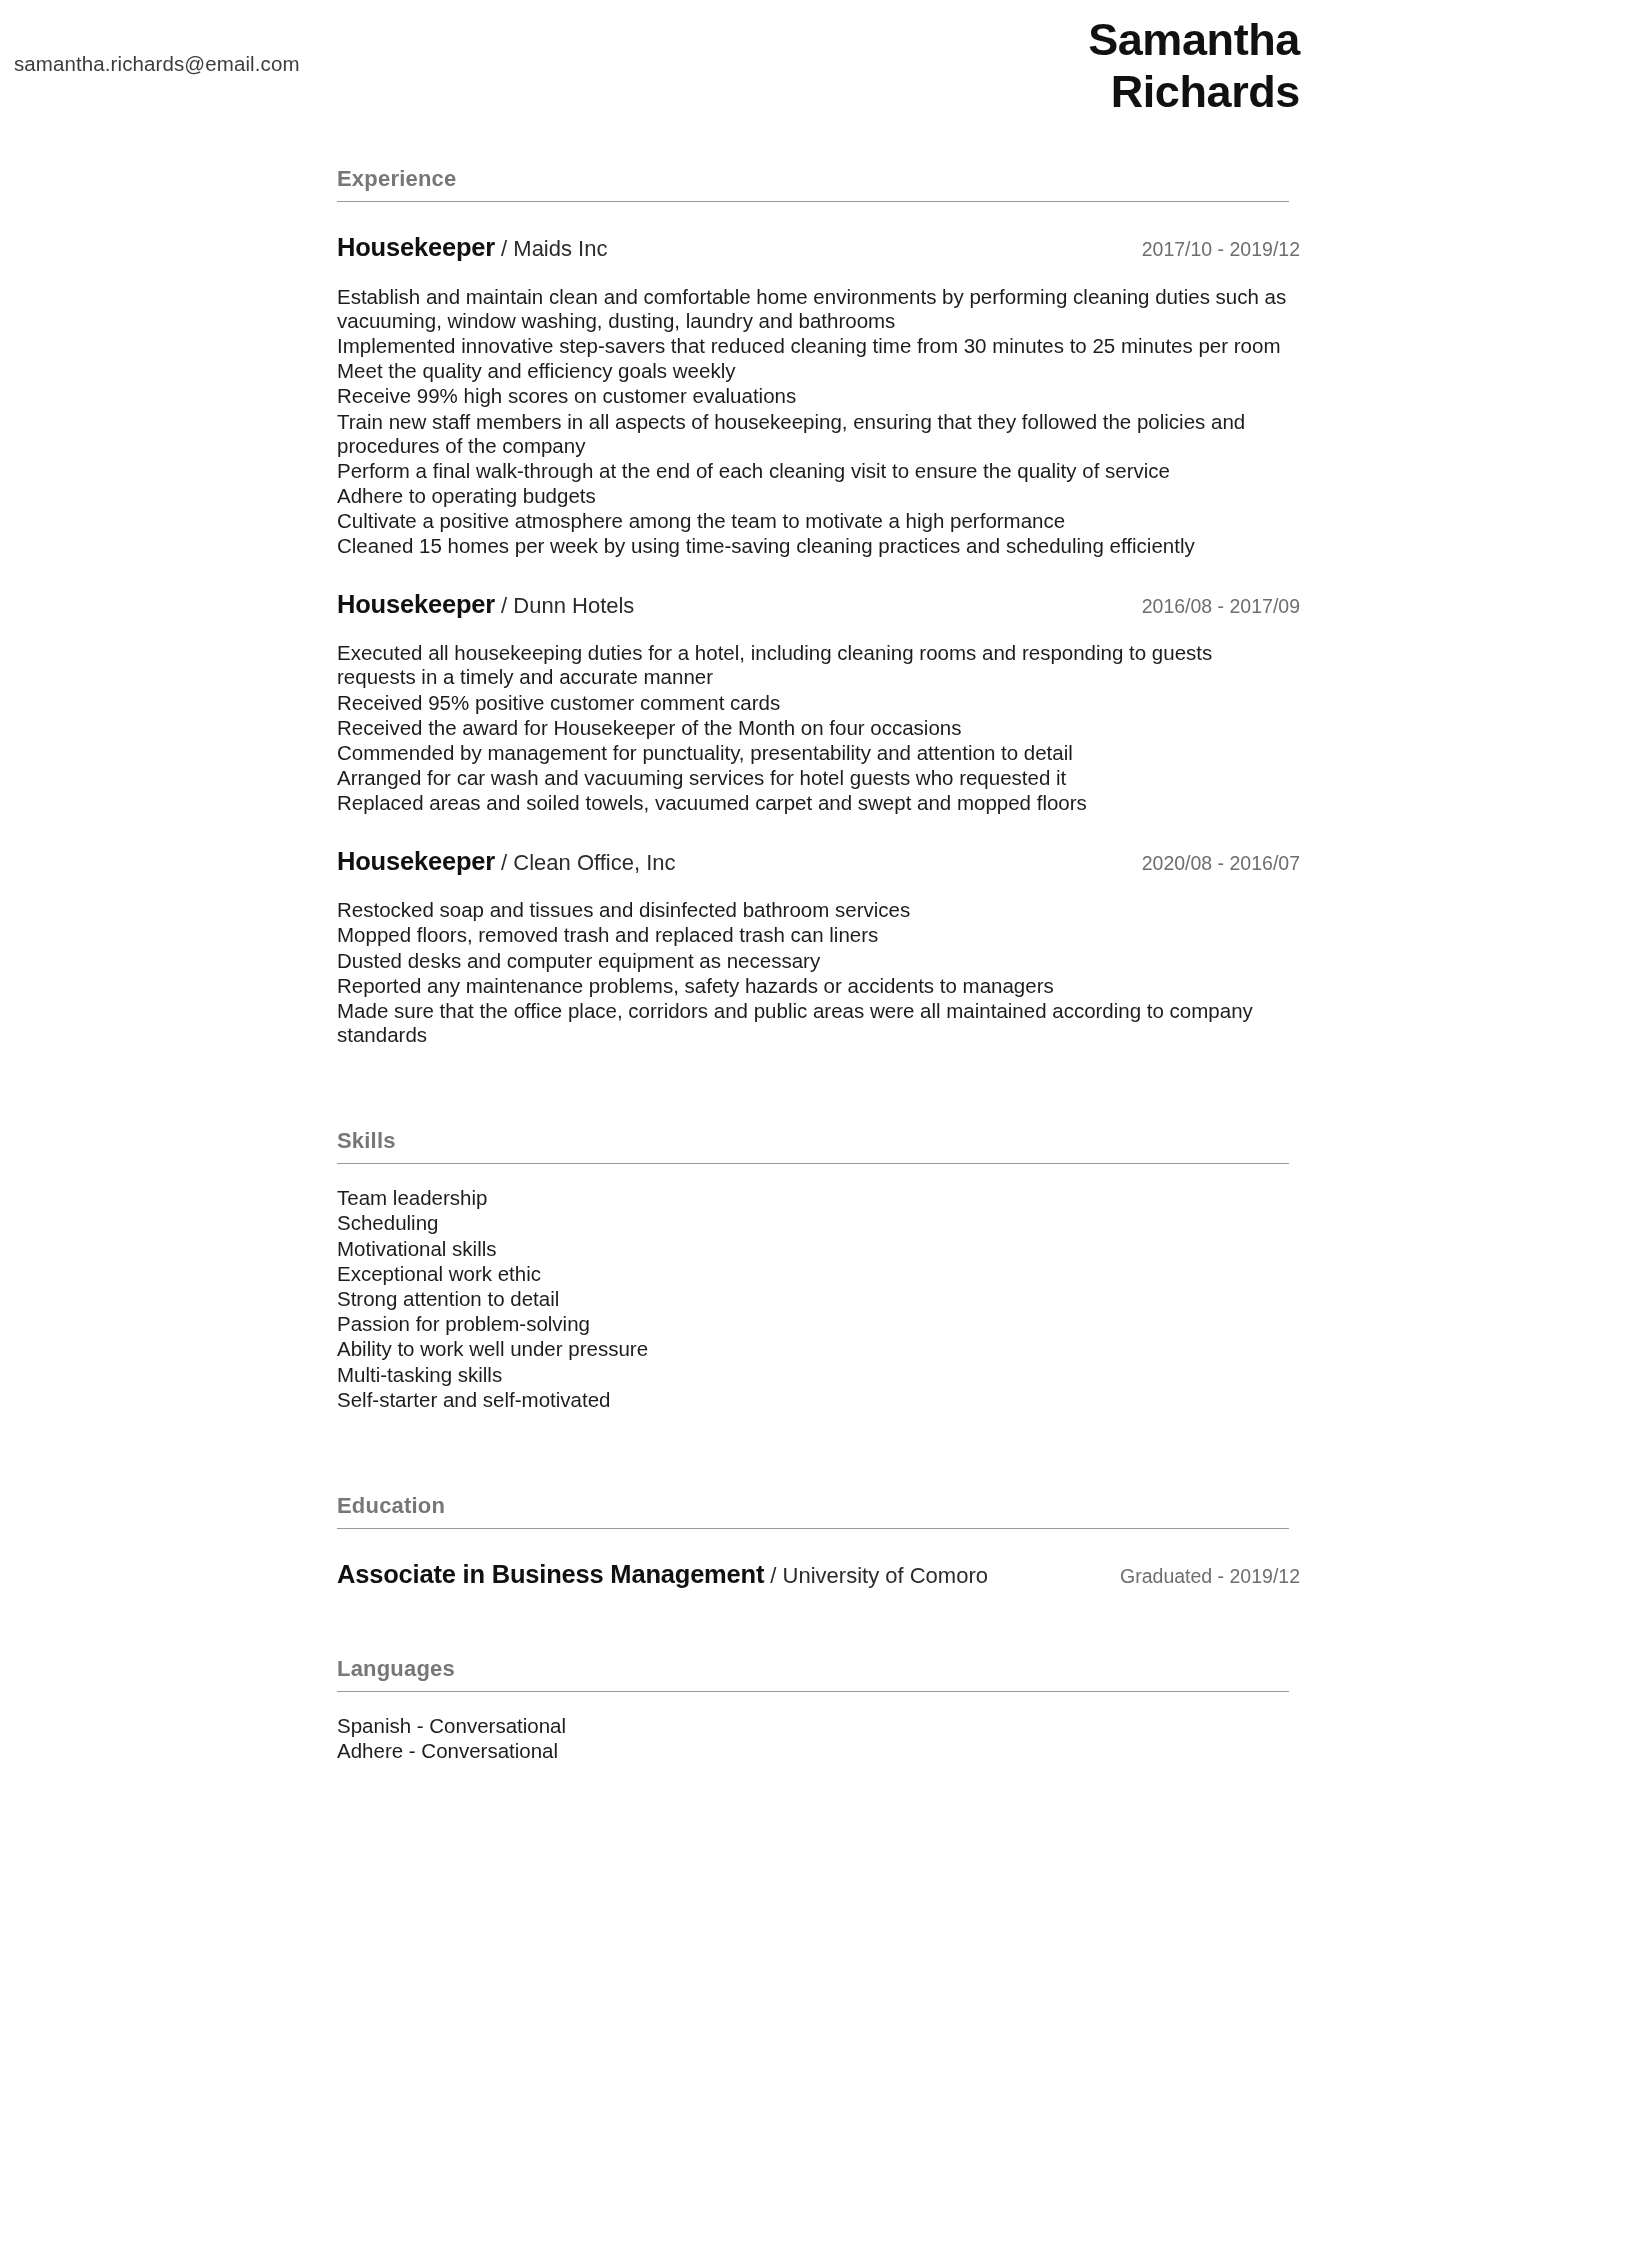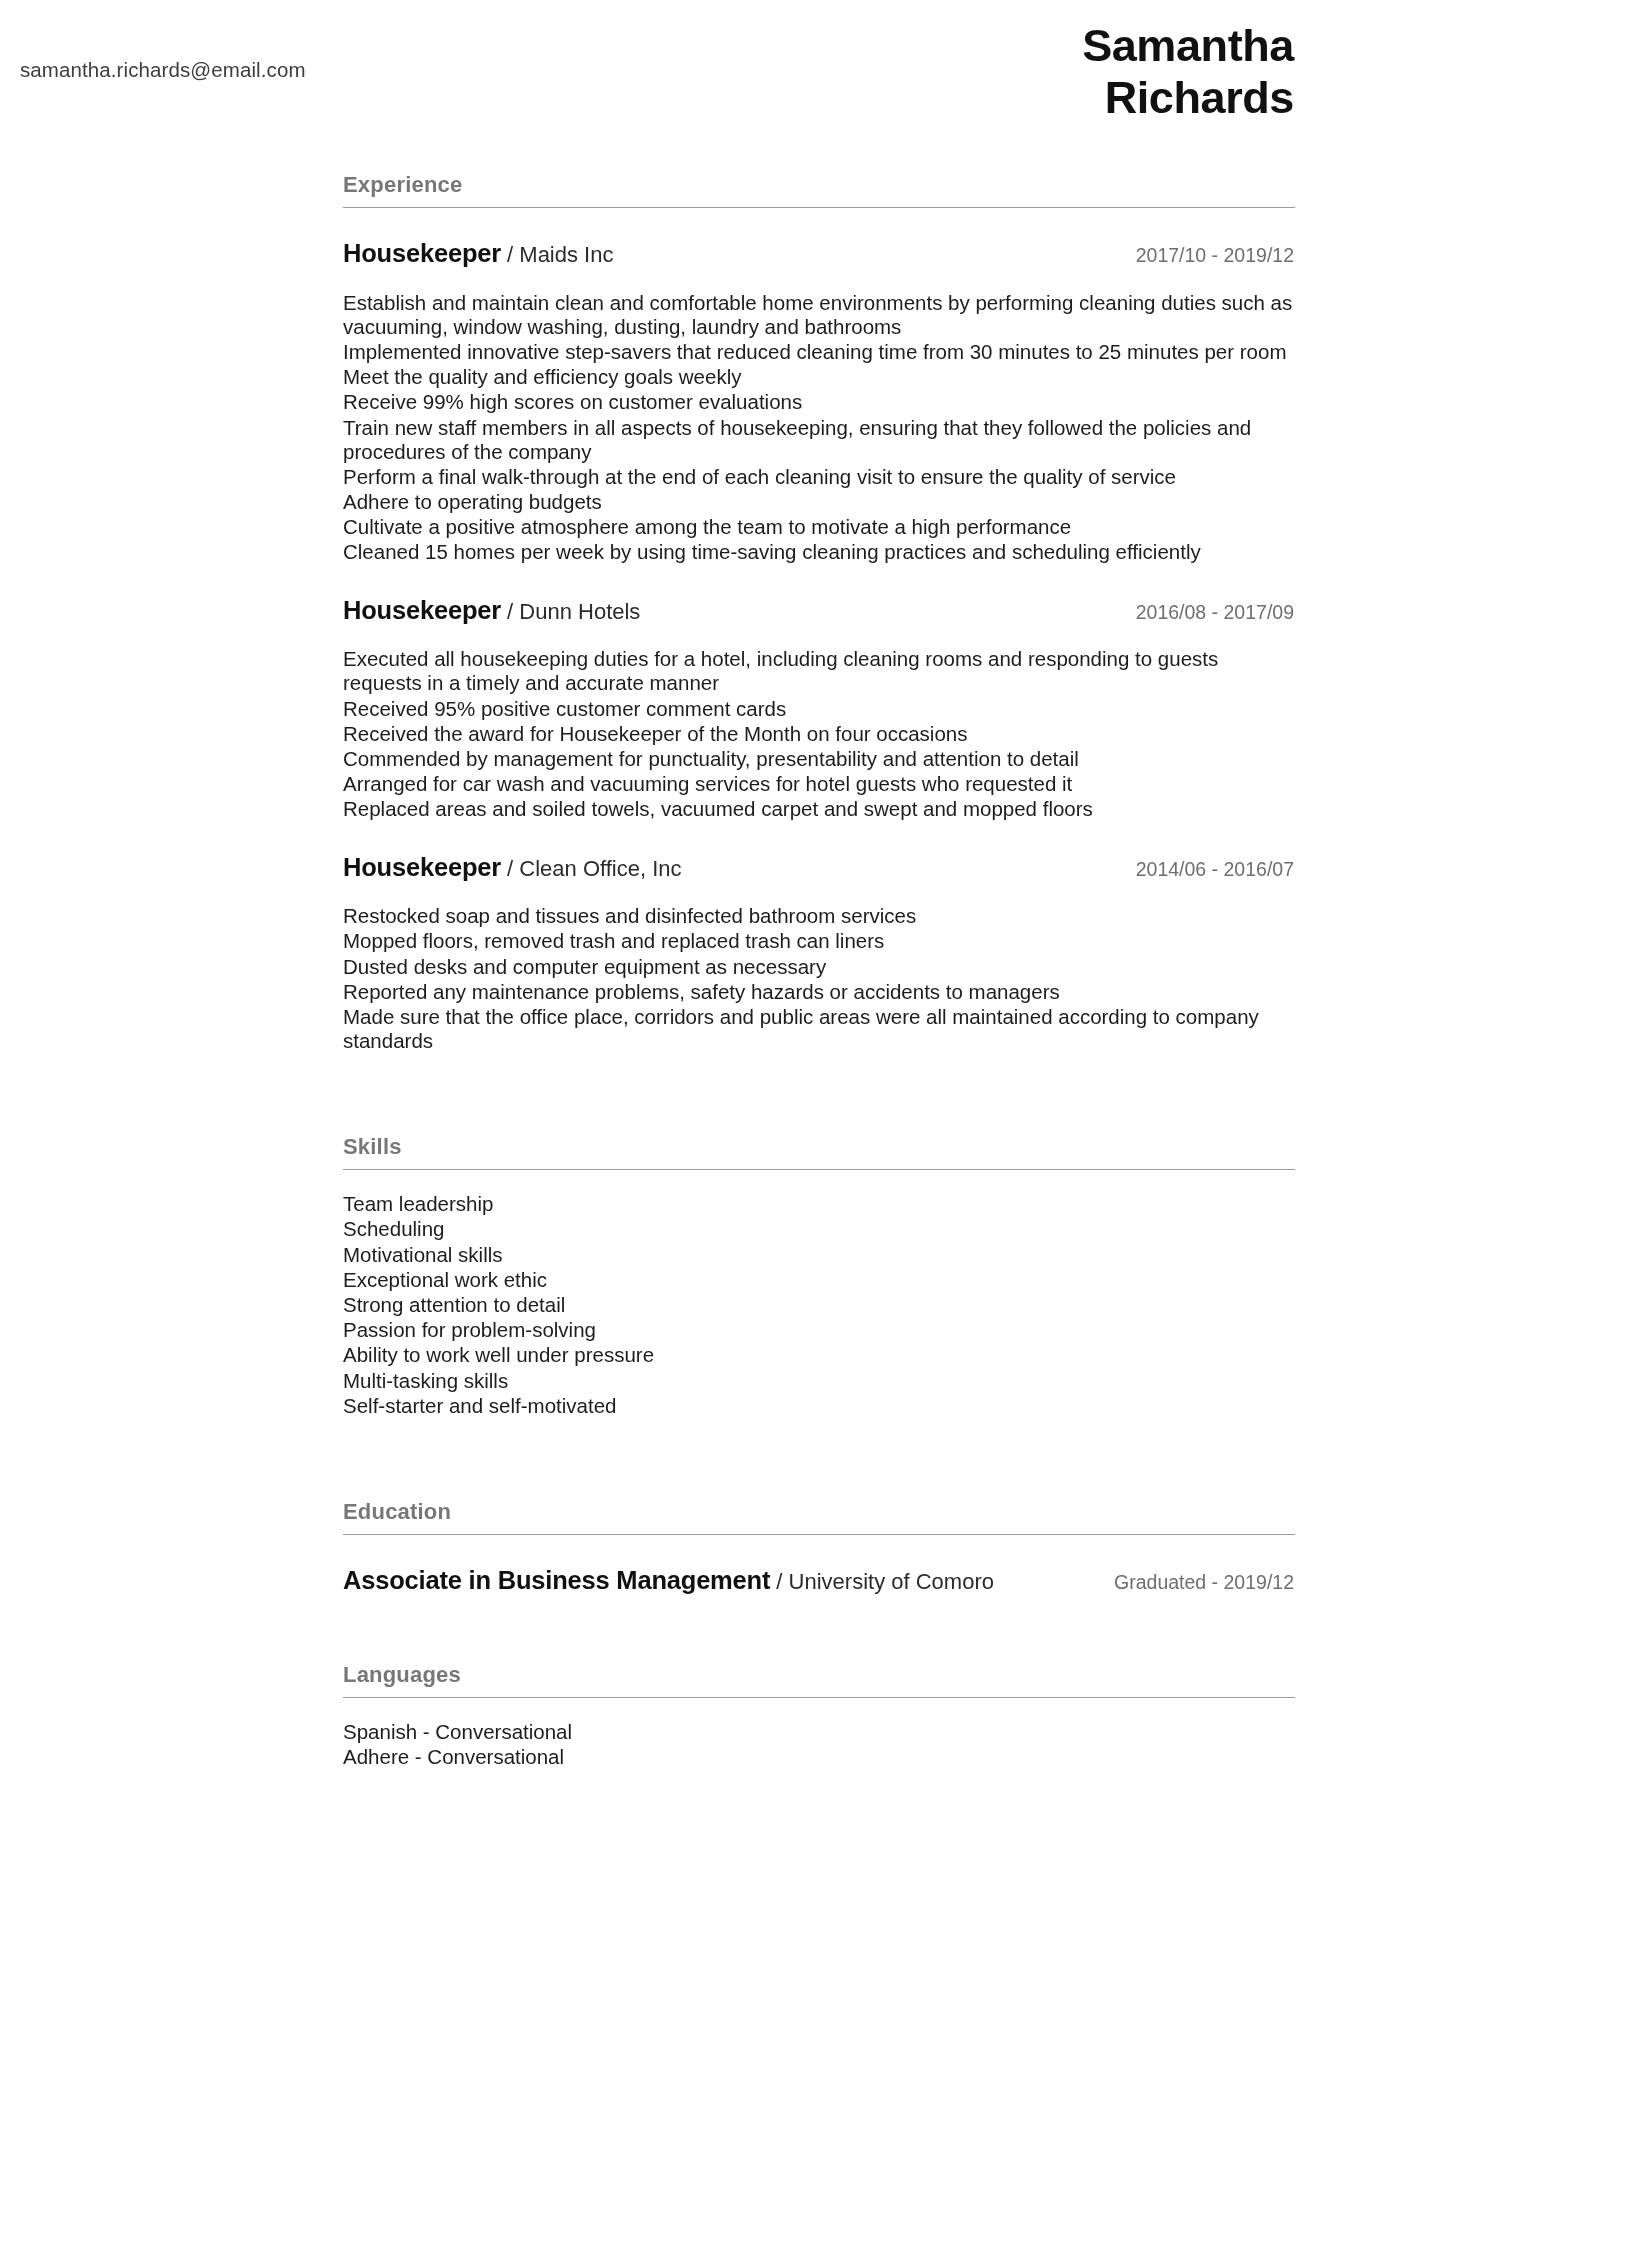--- a/index.html
+++ b/index.html
@@ -12,21 +12,21 @@
     min-height: 2244px;
     font-family: "Liberation Sans", sans-serif;
     color: #1a1a1a;
     -webkit-font-smoothing: antialiased;
   }
   .page {
     position: relative;
     width: 1318px;
     min-height: 2244px;
     box-sizing: border-box;
-    padding: 10px;
+    padding: 4px;
   }
 
   
   .header {
     position: relative;
     height: 140px;
   }
   .email {
     position: absolute;
     left: 10px;
@@ -166,21 +166,21 @@
           <div class="bullet">Commended by management for punctuality, presentability and attention to detail</div>
           <div class="bullet">Arranged for car wash and vacuuming services for hotel guests who requested it</div>
           <div class="bullet">Replaced areas and soiled towels, vacuumed carpet and swept and mopped floors</div>
         </div>
       </div>
 
       <div class="entry">
         <div class="entry-head">
           <span class="role">Housekeeper</span><span class="org"> / Clean Office, Inc</span>
         </div>
-        <div class="date">2014/06 - 2016/07</div>
+        <div class="date">2020/08 - 2016/07</div>
         <div class="bullets">
           <div class="bullet">Restocked soap and tissues and disinfected bathroom services</div>
           <div class="bullet">Mopped floors, removed trash and replaced trash can liners</div>
           <div class="bullet">Dusted desks and computer equipment as necessary</div>
           <div class="bullet">Reported any maintenance problems, safety hazards or accidents to managers</div>
           <div class="bullet">Made sure that the office place, corridors and public areas were all maintained according to company standards</div>
         </div>
       </div>
     </div>
 

